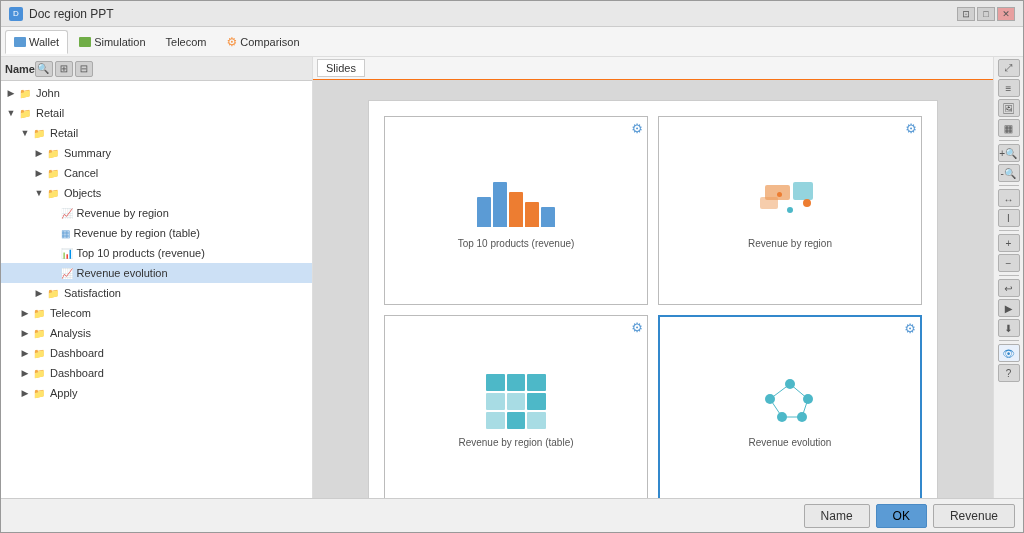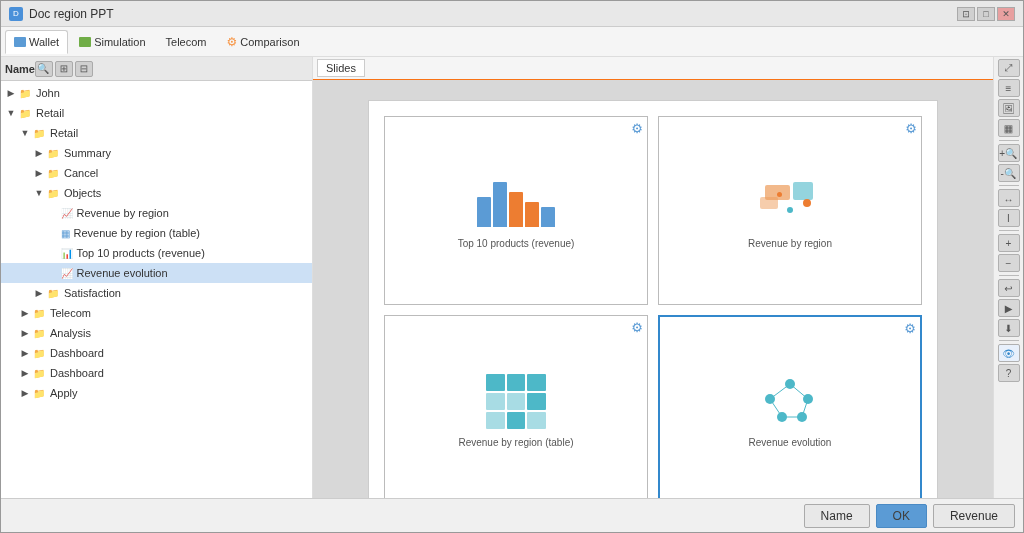--- a/index.html
+++ b/index.html
@@ -75,21 +75,21 @@
     .viz-network { position: relative; width: 70px; height: 55px; }
     .net-node { position: absolute; width: 10px; height: 10px; border-radius: 50%; background: #4db8c8; }
     
     .right-panel { width: 30px; background: #f0f0f0; border-left: 1px solid #ddd; display: flex; flex-direction: column; align-items: center; padding: 2px; gap: 2px; overflow: hidden; }
     .right-btn { width: 22px; height: 18px; background: #d8d8d8; border: 1px solid #b0b0b0; cursor: pointer; display: flex; align-items: center; justify-content: center; font-size: 10px; color: #555; border-radius: 2px; }
     .right-btn.blue { background: #e8f0fb; color: #3388cc; }
     .right-separator { width: 20px; height: 1px; background: #bbb; margin: 1px 0; }
     
     .bottom-bar { background: #f0f0f0; border-top: 1px solid #ccc; display: flex; justify-content: flex-end; align-items: center; padding: 5px 8px; gap: 6px; height: 34px; }
     .bottom-btn { padding: 3px 16px; border: 1px solid #aaa; background: #e8e8e8; cursor: pointer; font-size: 12px; color: #333; border-radius: 2px; height: 24px; }
-    .bottom-btn.primary { background: #5b9bd5; color: #404040; border-color: #4a8ac4; }
+    .bottom-btn.primary { background: #5b9bd5; color: #000000; border-color: #4a8ac4; }
   </style>
 </head>
 <body>
 
 <div class="window">
 
   <div class="title-bar">
     <div class="title-bar-left">
       <div class="title-icon">
         <span style="color:white;font-size:8px;">D</span>

